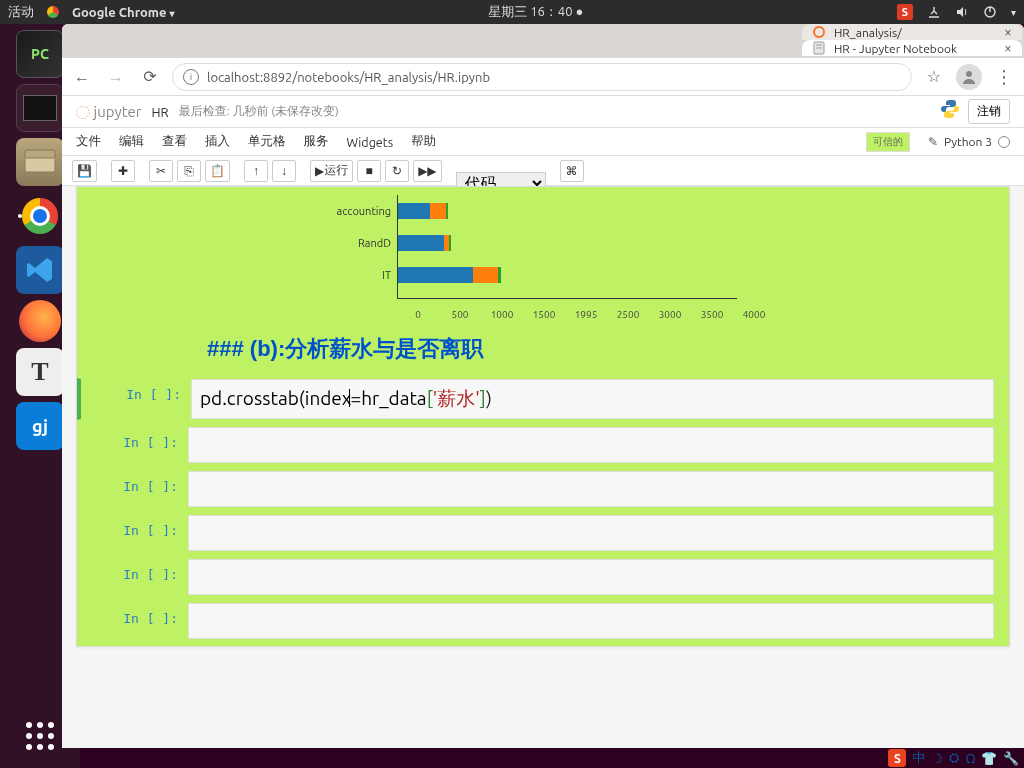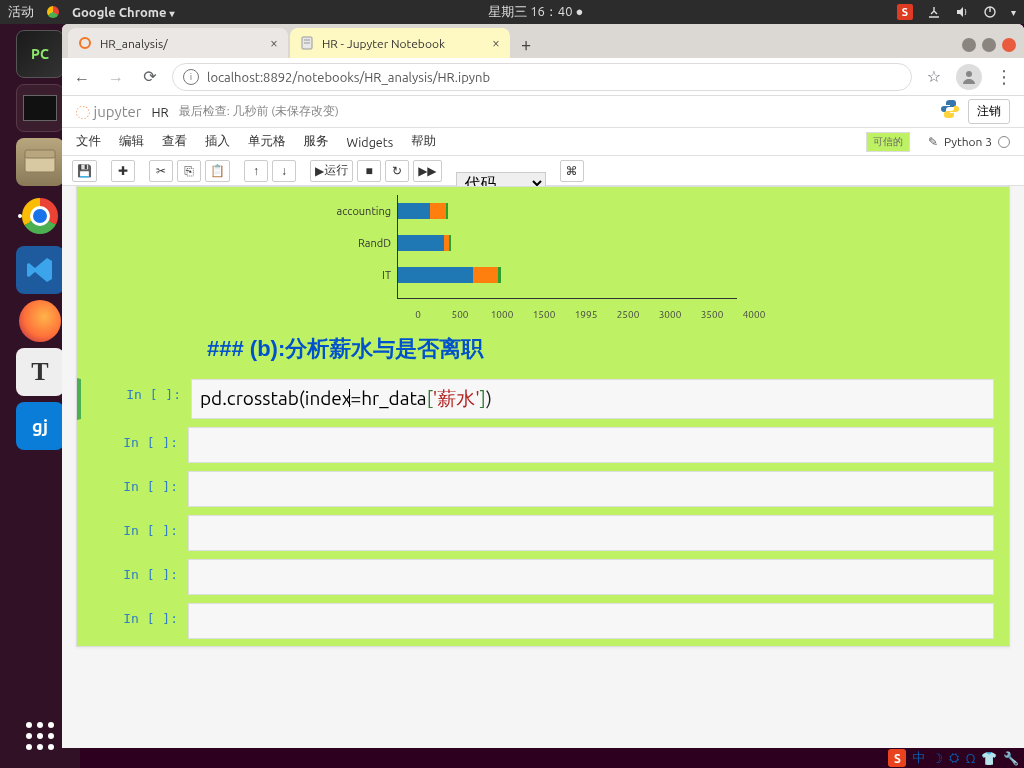--- a/index.html
+++ b/index.html
@@ -28,23 +28,23 @@
 .tile.chrome .dot { position:absolute; left:2px; top:50%; width:4px; height:4px; background:#fff; border-radius:50%; transform:translateY(-50%); }
 .tile.vscode { background:#1e5a9e; font-weight:bold; }
 .tile.firefox { width:42px; height:42px; border-radius:50%; background: radial-gradient(circle at 60% 40%, #ffb44a, #ff7139 55%, #a61e4d); }
 .tile.text { background:#eee; color:#333; font-family: serif; font-size:26px; font-weight:bold; }
 .tile.dict { background:#0a7dd8; font-weight:bold; font-size:18px; }
 .launcher .apps { margin-top:auto; margin-bottom:12px; color:#fff; width:40px; height:40px; display:grid; grid-template-columns:repeat(3,6px); grid-template-rows:repeat(3,6px); gap:5px; align-content:center; justify-content:center; }
 .launcher .apps span { background:#fff; border-radius:50%; }
 
 
 .chrome-win { position:absolute; left:62px; top:24px; right:0; bottom:20px; background:#fff; display:flex; flex-direction:column; border-top-left-radius:6px; border-top-right-radius:6px; overflow:hidden; }
-.tab-strip { height:34px; background:#dbd7d3; display:flex; align-items:flex-end; padding-left:6px; }
+.tab-strip { height:34px; background:#dbd7d3; display:flex; align-items:flex-end; padding-left:6px;flex-direction:column; }
 .tab { height:30px; min-width:220px; background:#ebe7e4; border-top-left-radius:8px; border-top-right-radius:8px; display:flex; align-items:center; padding:0 10px; font-size:12px; color:#333; gap:8px; margin-right:2px; position:relative; }
-.tab.active { background:#fef9c3; }
+.tab.active { background:#ffffff; }
 .tab .fav { width:14px; height:14px; }
 .tab .close { margin-left:auto; color:#555; font-size:14px; cursor:pointer; }
 .newtab { width:28px; height:28px; display:flex; align-items:center; justify-content:center; color:#444; font-size:18px; cursor:pointer; }
 .win-ctrls { margin-left:auto; display:flex; gap:6px; padding-right:8px; padding-bottom:6px; }
 .win-ctrls .wc { width:14px; height:14px; border-radius:50%; background:#8a857f; }
 .win-ctrls .wc.close { background:#e95b3c; }
 
 .addr-bar { height:38px; background:#fff; border-bottom:1px solid #ddd; display:flex; align-items:center; padding:0 8px; gap:10px; }
 .addr-bar .nav-btn { width:24px; height:24px; color:#5f6368; display:flex; align-items:center; justify-content:center; font-size:16px; cursor:pointer; }
 .addr-bar .nav-btn.disabled { color:#bbb; }

